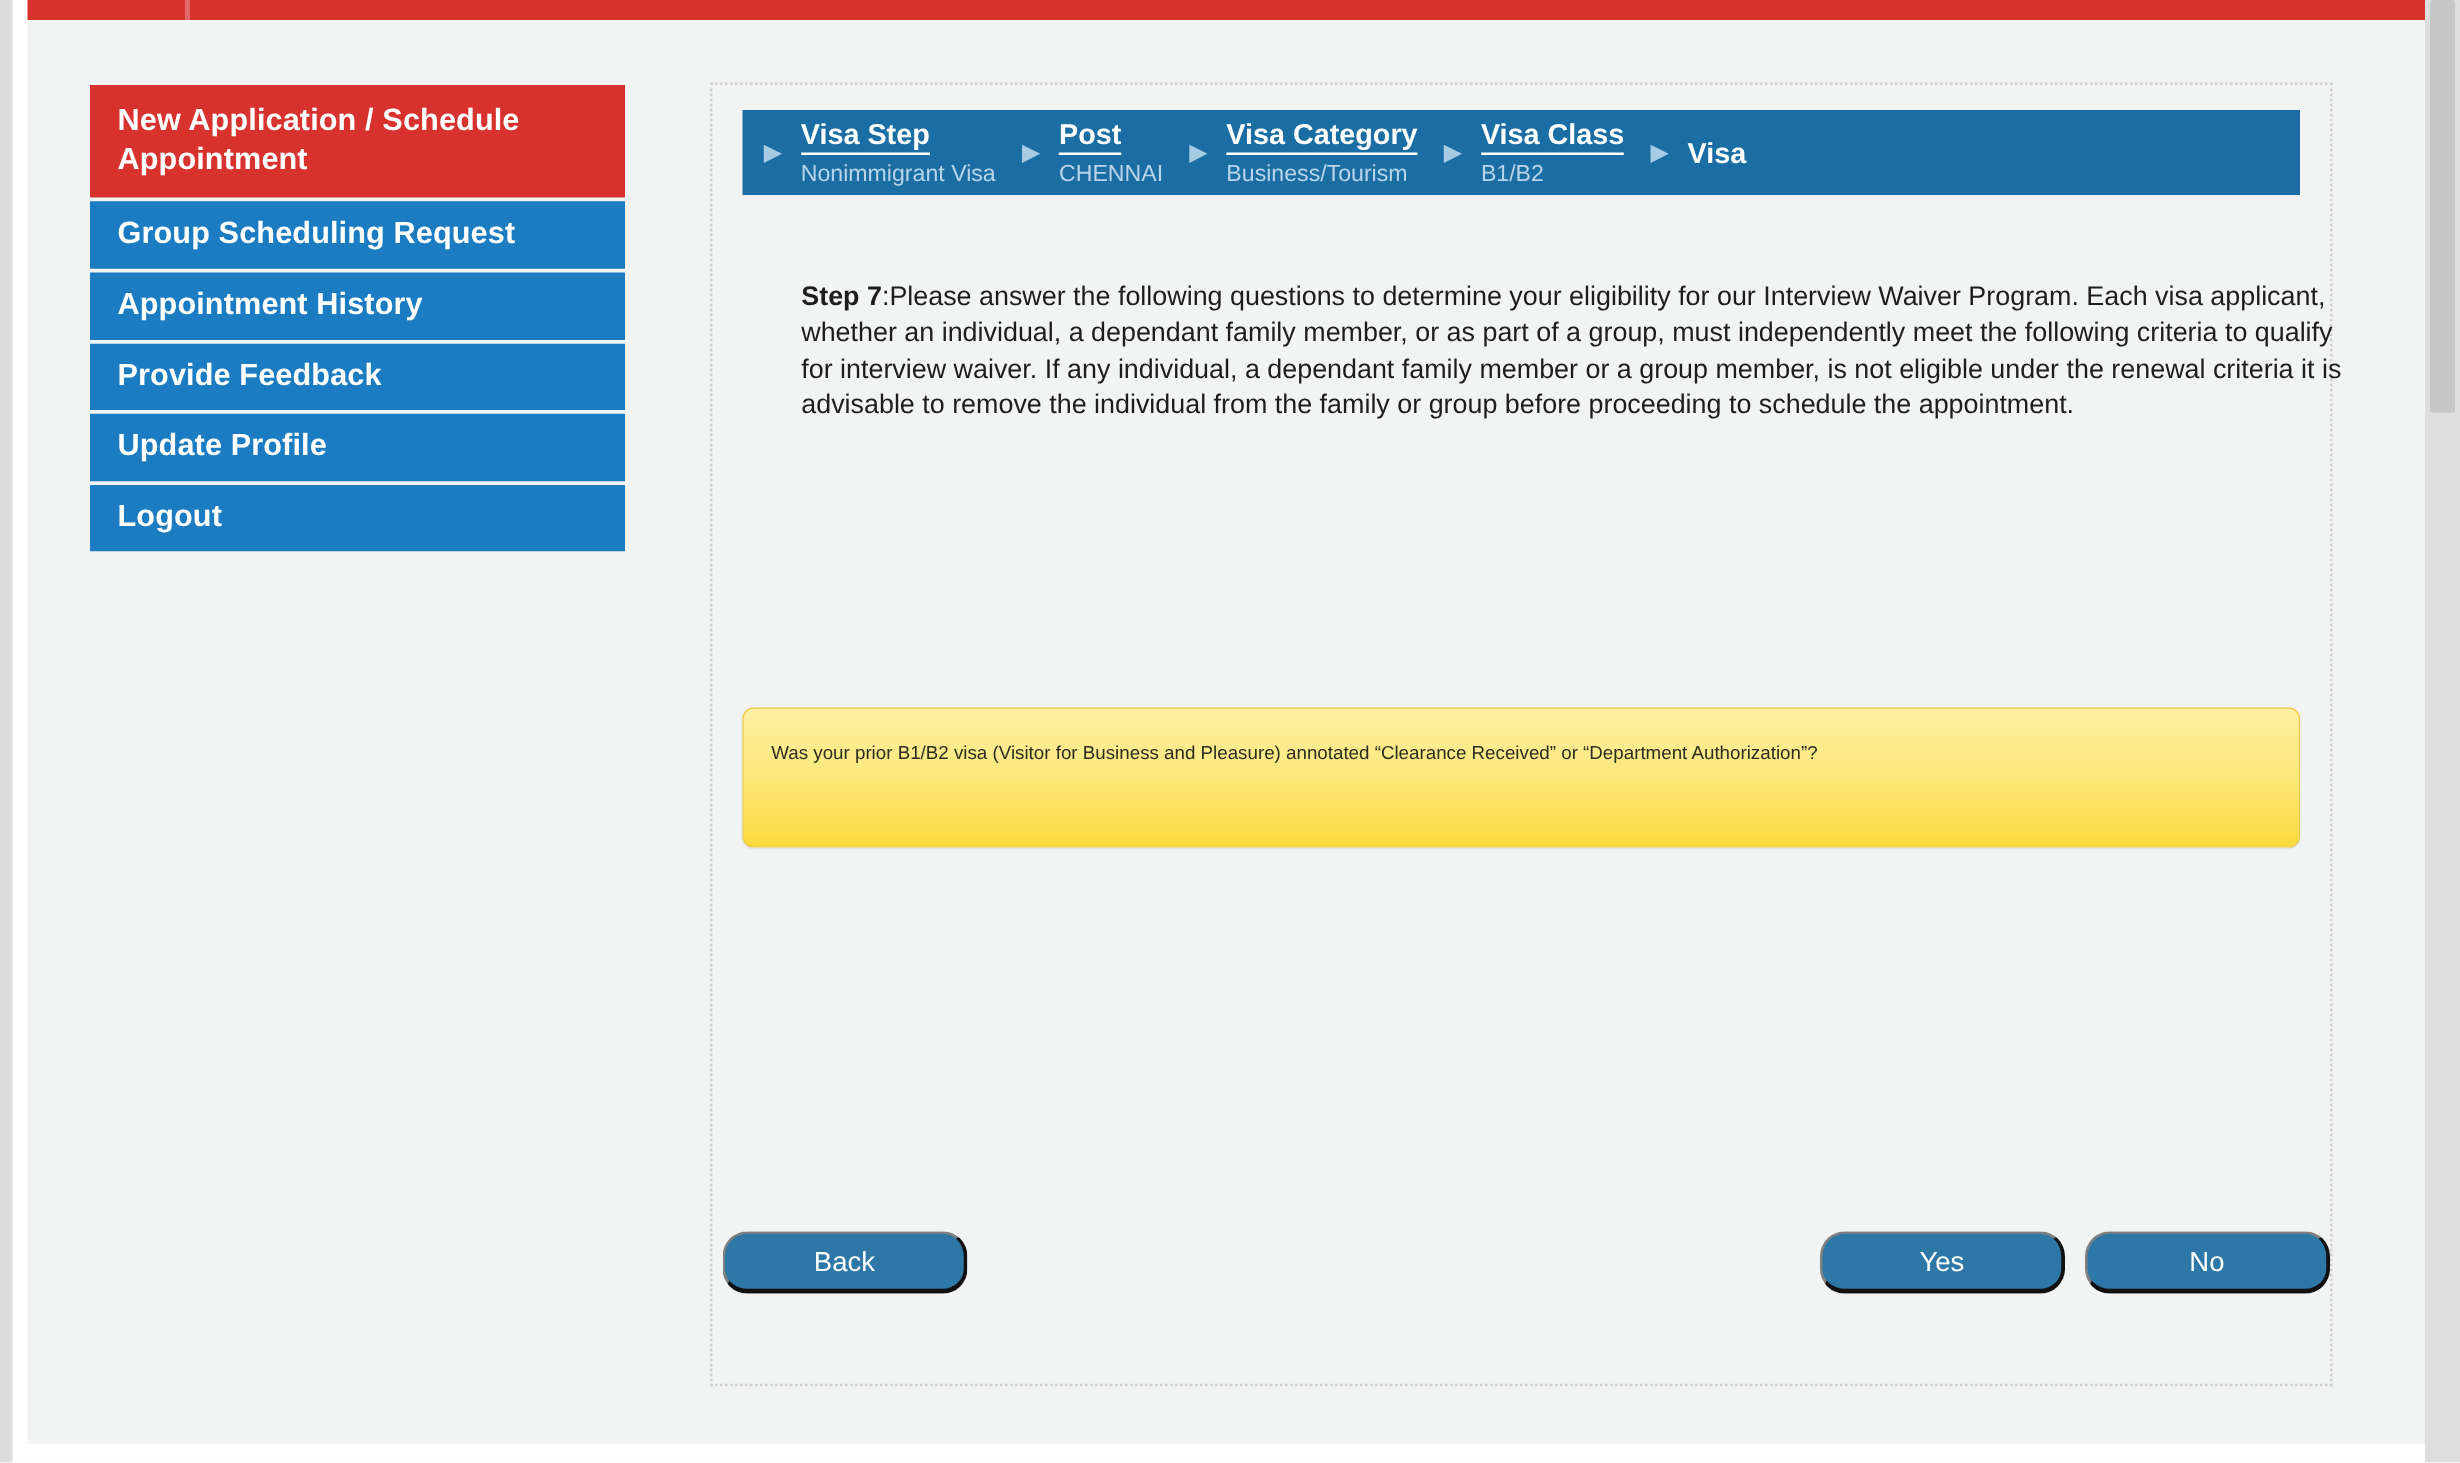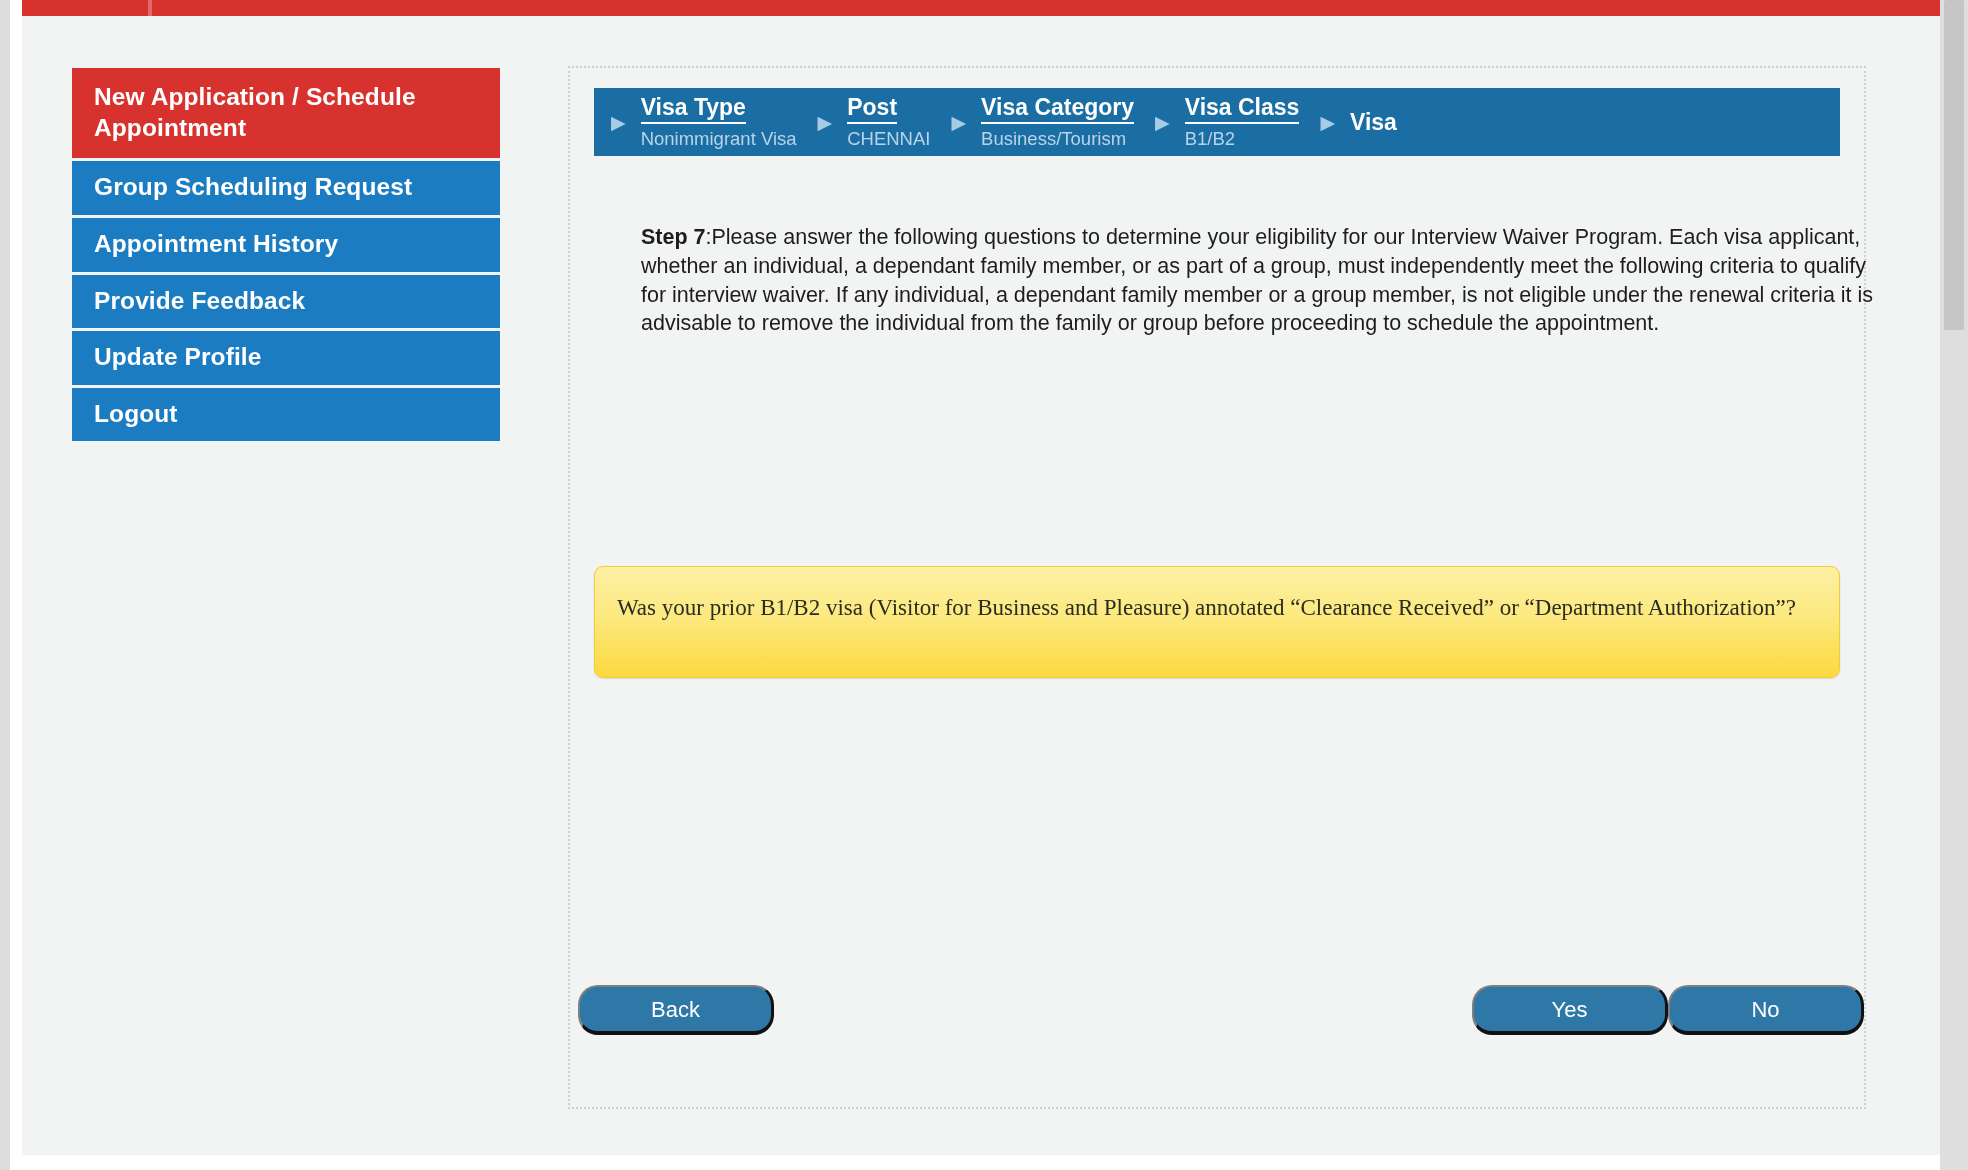--- a/index.html
+++ b/index.html
@@ -168,24 +168,23 @@
     left: 24px; top: 498px;
     width: 1246px;
     min-height: 112px;
     background: linear-gradient(to bottom, #fdf0a4 0%, #fce97f 45%, #fbd93e 100%);
     border: 1px solid #f0cb3a;
     border-radius: 9px;
     box-shadow: 0 1px 2px rgba(0,0,0,0.10);
     padding: 25px 22px 24px 22px;
   }
   .question-text {
-    font-size: 23px;
+    font-size: 15px;
     color: #2c2c20;
     line-height: 1.42;
-    font-family: Liberation Serif, serif;
   }
 
   
   .btn {
     display: inline-block;
     background: #2e78a8;
     color: #ffffff;
     font-size: 22px;
     font-family: "Liberation Sans", sans-serif;
     text-align: center;
@@ -207,21 +206,21 @@
   }
 
   .btn-group-yesno {
     position: absolute;
     right: 0; top: 917px;
     display: flex;
   }
   .btn-yes { width: 196px; }
   .btn-no  { width: 196px; }
 
-  .btn-group-yesno .btn-no { margin-left: 0; }
+  .btn-group-yesno .btn-no { margin-left: 16px; }
 </style>
 </head>
 <body>
 
 <div id="browser-frame">
 
   <div class="edge-strip-left"></div>
 
   <div class="topbar-red">
     <div class="topbar-divider"></div>
@@ -237,21 +236,21 @@
     <div class="nav-item">Update Profile</div>
     <div class="nav-item">Logout</div>
   </nav>
 
   <section class="content-panel">
 
     <div class="breadcrumb">
 
       <span class="crumb-arrow">▶</span>
       <div class="crumb">
-        <span class="crumb-title">Visa Type</span>
+        <span class="crumb-title">Visa Step</span>
         <span class="crumb-sub">Nonimmigrant Visa</span>
       </div>
 
       <span class="crumb-arrow">▶</span>
       <div class="crumb">
         <span class="crumb-title">Post</span>
         <span class="crumb-sub">CHENNAI</span>
       </div>
 
       <span class="crumb-arrow">▶</span>

